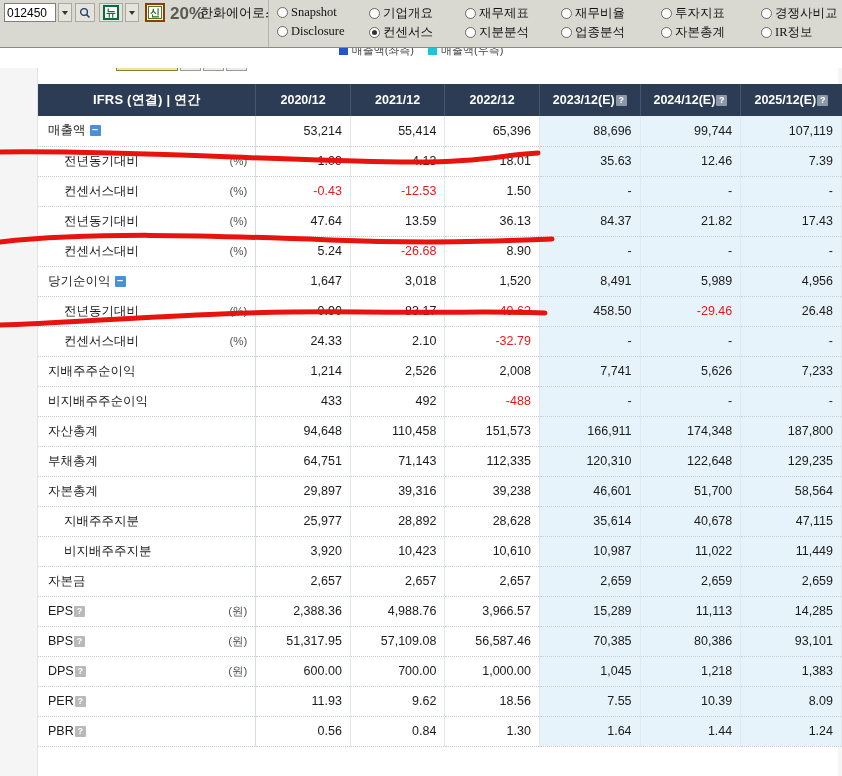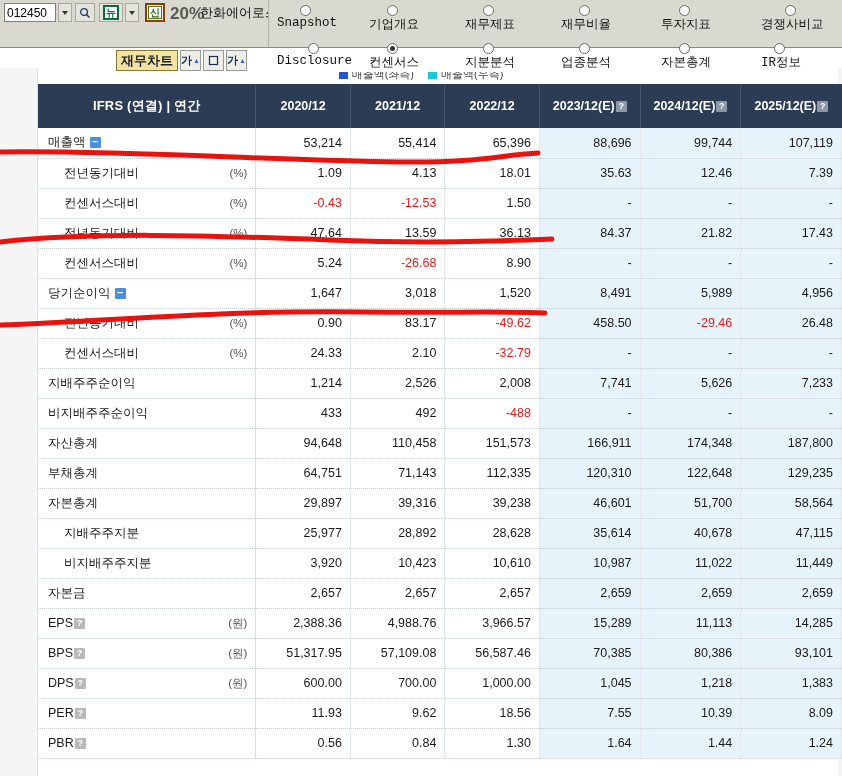--- a/index.html
+++ b/index.html
@@ -108,42 +108,40 @@
     position:absolute; left:268px; top:0px;
     width:574px; height:47px;
     background:#d9d9d2;
     border-left:1px solid #b5b5ae;
   }
   .radio-item {
     position:absolute;
     display:flex; align-items:center;
     font-size:12.5px; color:#111;
     white-space:nowrap;
-    font-family:Liberation Mono, monospace;
-    flex-direction:column;
+    font-family:Liberation Serif, serif;
   }
   .radio-dot {
     width:11px; height:11px; border-radius:50%;
     border:1px solid #6a6a64; background:#fdfdfd;
     margin-right:3px; flex:none; position:relative;
   }
   .radio-item.checked .radio-dot::after {
     content:""; position:absolute; left:2px; top:2px;
     width:5px; height:5px; border-radius:50%; background:#333;
   }
   .rc0 { left:8px; } .rc1 { left:100px; } .rc2 { left:196px; }
   .rc3 { left:292px; } .rc4 { left:392px; } .rc5 { left:492px; }
-  .rr0 { top:5px; } .rr1 { top:43px; }
+  .rr0 { top:5px; } .rr1 { top:24px; }
 
   
   #legend-strip {
     position:absolute; left:0; top:48px; width:812px; height:20px;
     background:#ffffff;
     overflow:hidden;
-    margin-top:24px;
   }
   #legend-inner {
     position:absolute; left:0; top:-8px; width:842px; height:20px;
     display:flex; align-items:center; justify-content:center;
     gap:14px;
   }
   .legend-entry { display:flex; align-items:center; gap:4px; font-size:11px; color:#444; }
   .legend-swatch { width:9px; height:9px; display:inline-block; }
 
   
@@ -159,21 +157,21 @@
   }
   table.fin col.c-label { width:212px; }
   table.fin col.c-year  { width:92px; }
   table.fin col.c-est   { width:98px; }
 
   thead th {
     background:#2b3c54;
     color:#ffffff;
     font-size:12.5px;
     font-weight:bold;
-    height:44px;
+    height:32px;
     border-right:1px solid #44556d;
     text-align:center;
     padding:0;
   }
   thead th:last-child { border-right:none; }
   thead th.th-label { font-size:13px; letter-spacing:0.2px; }
   .qmark {
     display:inline-block;
     width:11px; height:11px; line-height:11px;
     background:#b9b9b9; color:#ffffff;

